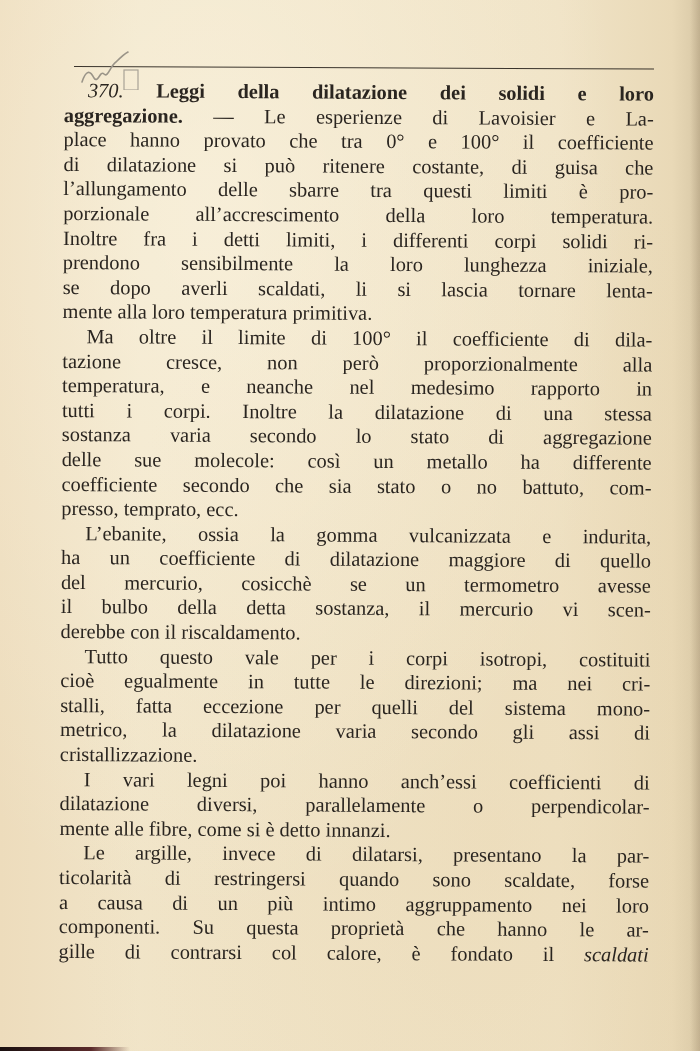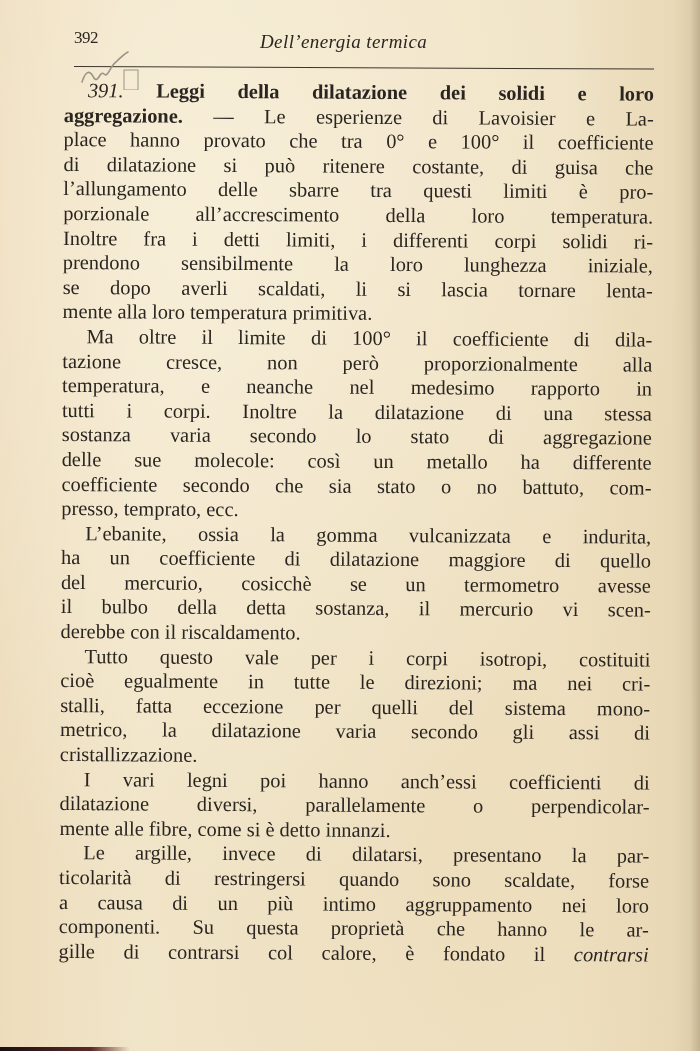--- a/index.html
+++ b/index.html
@@ -104,34 +104,30 @@
     .bold { font-weight: bold; }
     .ital { font-style: italic; }
   </style>
 </head>
 <body>
 
 <div class="page">
   <div class="page-edge"></div>
   <div class="bottom-edge"></div>
 
-  <div class="header">
-    <span class="page-number">392</span>
-    <span class="running-title">Dell’energia termica</span>
-  </div>
   <div class="header-rule"></div>
 
   <svg class="pencil-mark" viewBox="0 0 60 50">
     <path d="M2 42 C6 30, 10 30, 14 38 C18 44, 20 30, 24 34 C28 38, 30 26, 36 22 C40 18, 44 14, 48 12" fill="none" stroke="#9a9488" stroke-width="1.6" stroke-linecap="round"></path>
     <rect x="44" y="30" width="14" height="20" fill="none" stroke="#a8a296" stroke-width="1.2"></rect>
   </svg>
 
   <div class="body-text">
 
-    <span class="line indent"><span class="sec-num">391.</span> <span class="bold">Leggi della dilatazione dei solidi e loro</span></span>
+    <span class="line indent"><span class="sec-num">370.</span> <span class="bold">Leggi della dilatazione dei solidi e loro</span></span>
     <span class="line"><span class="bold">aggregazione.</span><span> — </span><span>Le esperienze di Lavoisier e La-</span></span>
     <span class="line">place hanno provato che tra 0° e 100° il coefficiente</span>
     <span class="line">di dilatazione si può ritenere costante, di guisa che</span>
     <span class="line">l’allungamento delle sbarre tra questi limiti è pro-</span>
     <span class="line">porzionale all’accrescimento della loro temperatura.</span>
     <span class="line">Inoltre fra i detti limiti, i differenti corpi solidi ri-</span>
     <span class="line">prendono sensibilmente la loro lunghezza iniziale,</span>
     <span class="line">se dopo averli scaldati, li si lascia tornare lenta-</span>
     <span class="line last">mente alla loro temperatura primitiva.</span>
 
@@ -157,15 +153,15 @@
     <span class="line last">cristallizzazione.</span>
 
     <span class="line indent">I vari legni poi hanno anch’essi coefficienti di</span>
     <span class="line">dilatazione diversi, parallelamente o perpendicolar-</span>
     <span class="line last">mente alle fibre, come si è detto innanzi.</span>
 
     <span class="line indent">Le argille, invece di dilatarsi, presentano la par-</span>
     <span class="line">ticolarità di restringersi quando sono scaldate, forse</span>
     <span class="line">a causa di un più intimo aggruppamento nei loro</span>
     <span class="line">componenti. Su questa proprietà che hanno le ar-</span>
-    <span class="line"><span>gille di contrarsi col calore, è fondato il </span><span class="ital">contrarsi</span></span>
+    <span class="line"><span>gille di contrarsi col calore, è fondato il </span><span class="ital">scaldati</span></span>
   </div>
 </div>
 
 </body></html>

